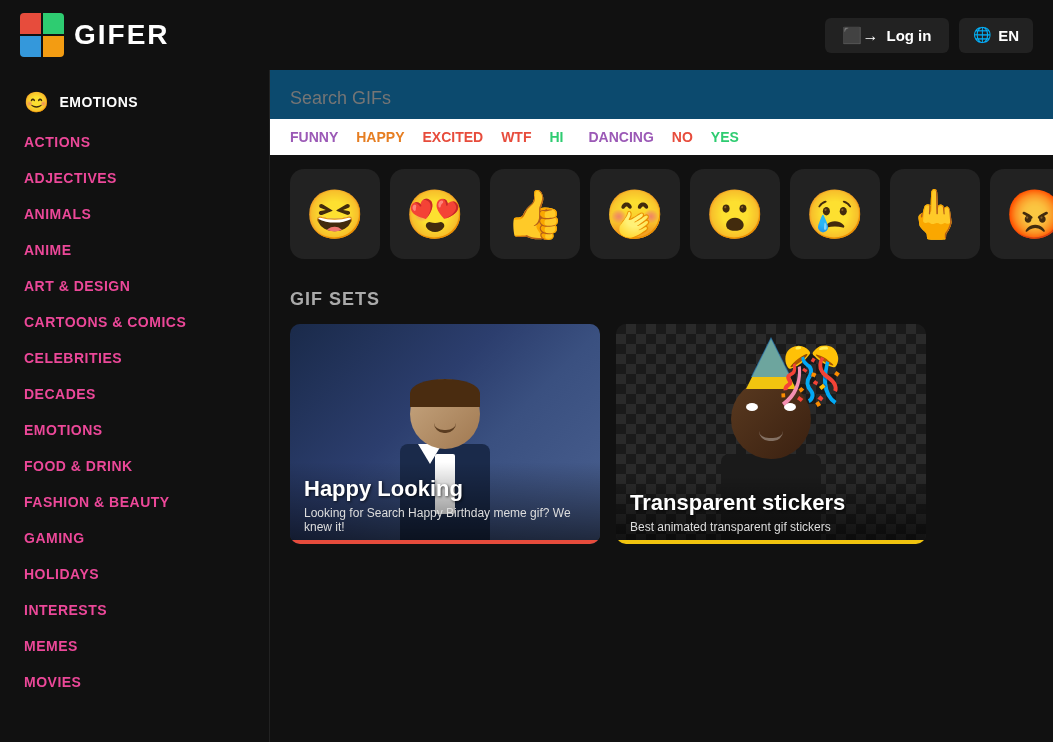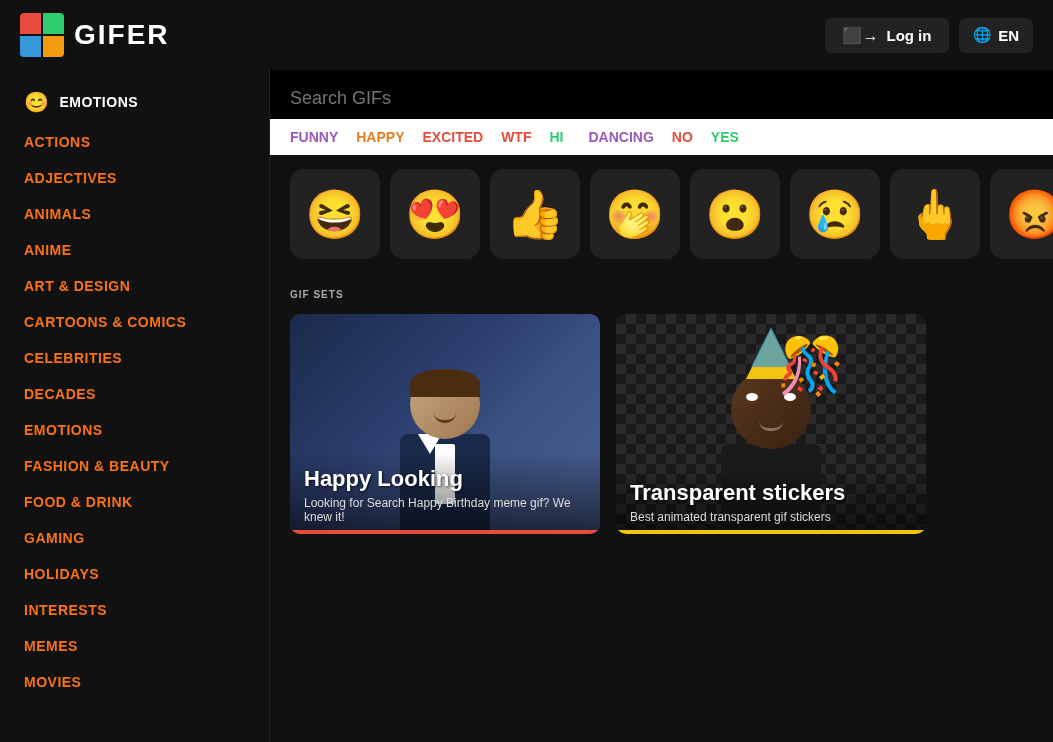--- a/index.html
+++ b/index.html
@@ -97,21 +97,21 @@
       padding: 10px 0;
       overflow-y: auto;
       flex-shrink: 0;
       border-right: 1px solid #222;
     }
     .sidebar-item {
       display: flex;
       align-items: center;
       gap: 10px;
       padding: 10px 24px;
-      color: #f97316;
+      color: #ec4899;
       font-size: 14px;
       font-weight: 700;
       letter-spacing: 0.5px;
       cursor: pointer;
       text-transform: uppercase;
     }
     .sidebar-item.active {
       color: #fff;
     }
     .sidebar-item .emoji-icon {
@@ -123,21 +123,21 @@
       flex: 1;
       background: #fff;
       overflow-y: auto;
       display: flex;
       flex-direction: column;
     }
 
     
     .search-bar {
       padding: 18px 24px 10px 20px;
-      background: #000000;
+      background: #0c4a6e;
     }
     .search-input {
       width: 100%;
       border: none;
       outline: none;
       font-size: 18px;
       color: #999;
       background: transparent;
     }
 
@@ -177,21 +177,21 @@
     }
 
     
     .gif-sets-section {
       padding: 16px 20px;
       background: #111;
       flex: 1;
     }
     .gif-sets-title {
       color: #aaa;
-      font-size: 10px;
+      font-size: 18px;
       font-weight: 700;
       letter-spacing: 1px;
       margin-bottom: 14px;
       text-transform: uppercase;
     }
     .gif-cards-row {
       display: flex;
       gap: 16px;
     }
     .gif-card {
@@ -304,24 +304,24 @@
     <div class="sidebar-item">
       <span>CELEBRITIES</span>
     </div>
     <div class="sidebar-item">
       <span>DECADES</span>
     </div>
     <div class="sidebar-item">
       <span>EMOTIONS</span>
     </div>
     <div class="sidebar-item">
+      <span>FOOD &amp; DRINK</span>
+    </div>
+    <div class="sidebar-item">
       <span>FASHION &amp; BEAUTY</span>
-    </div>
-    <div class="sidebar-item">
-      <span>FOOD &amp; DRINK</span>
     </div>
     <div class="sidebar-item">
       <span>GAMING</span>
     </div>
     <div class="sidebar-item">
       <span>HOLIDAYS</span>
     </div>
     <div class="sidebar-item">
       <span>INTERESTS</span>
     </div>

